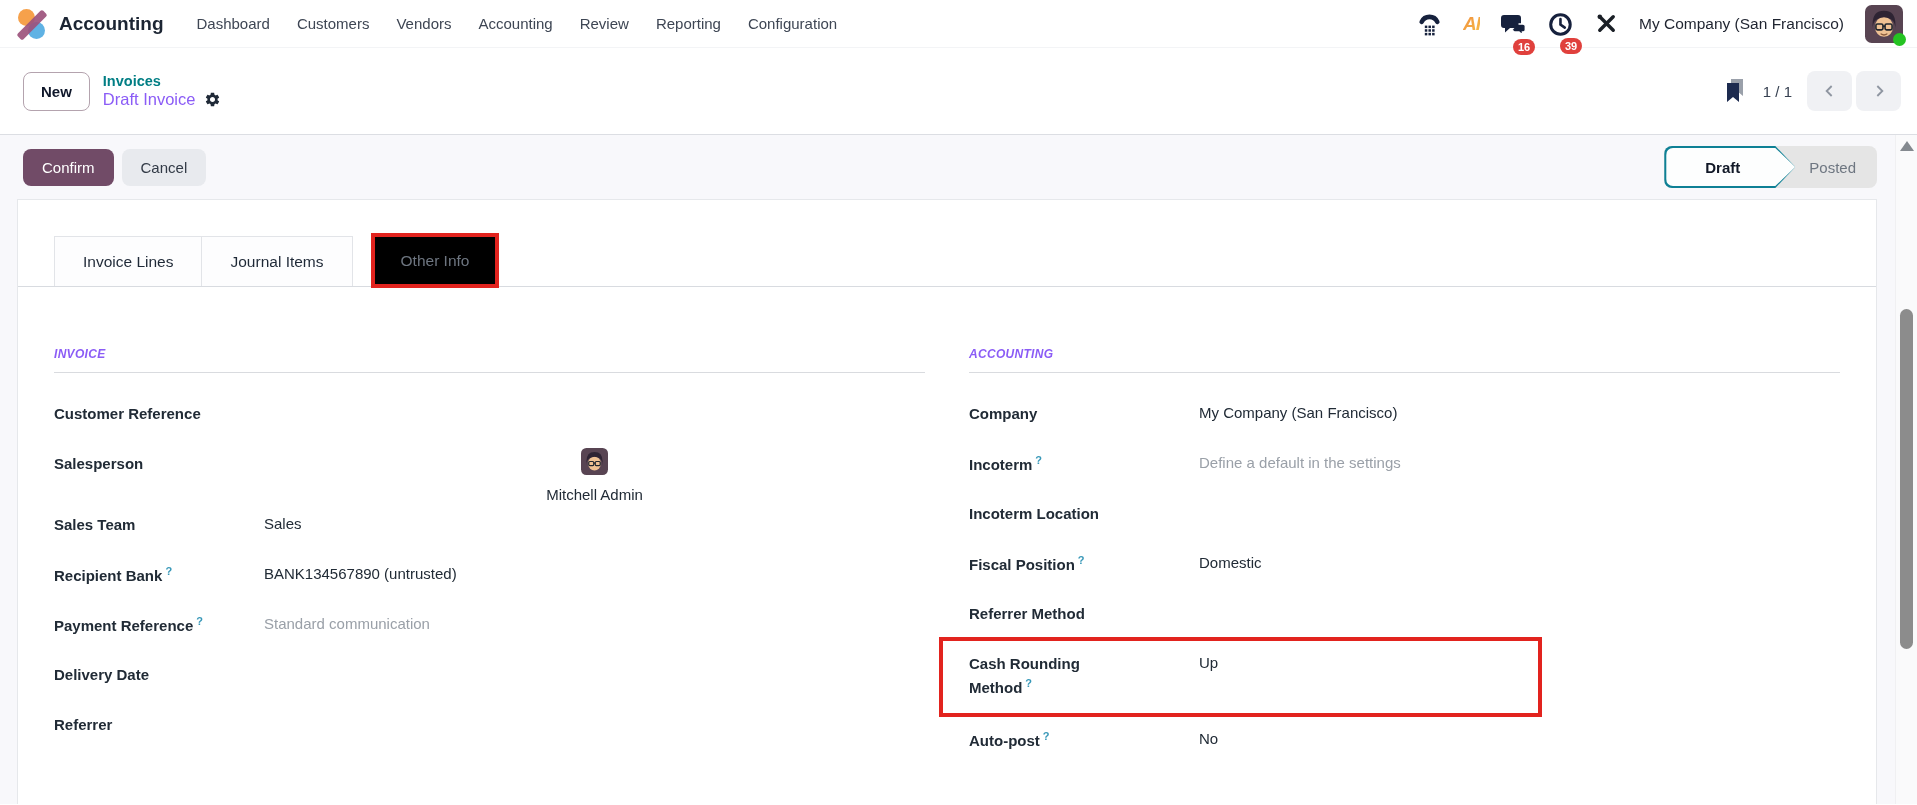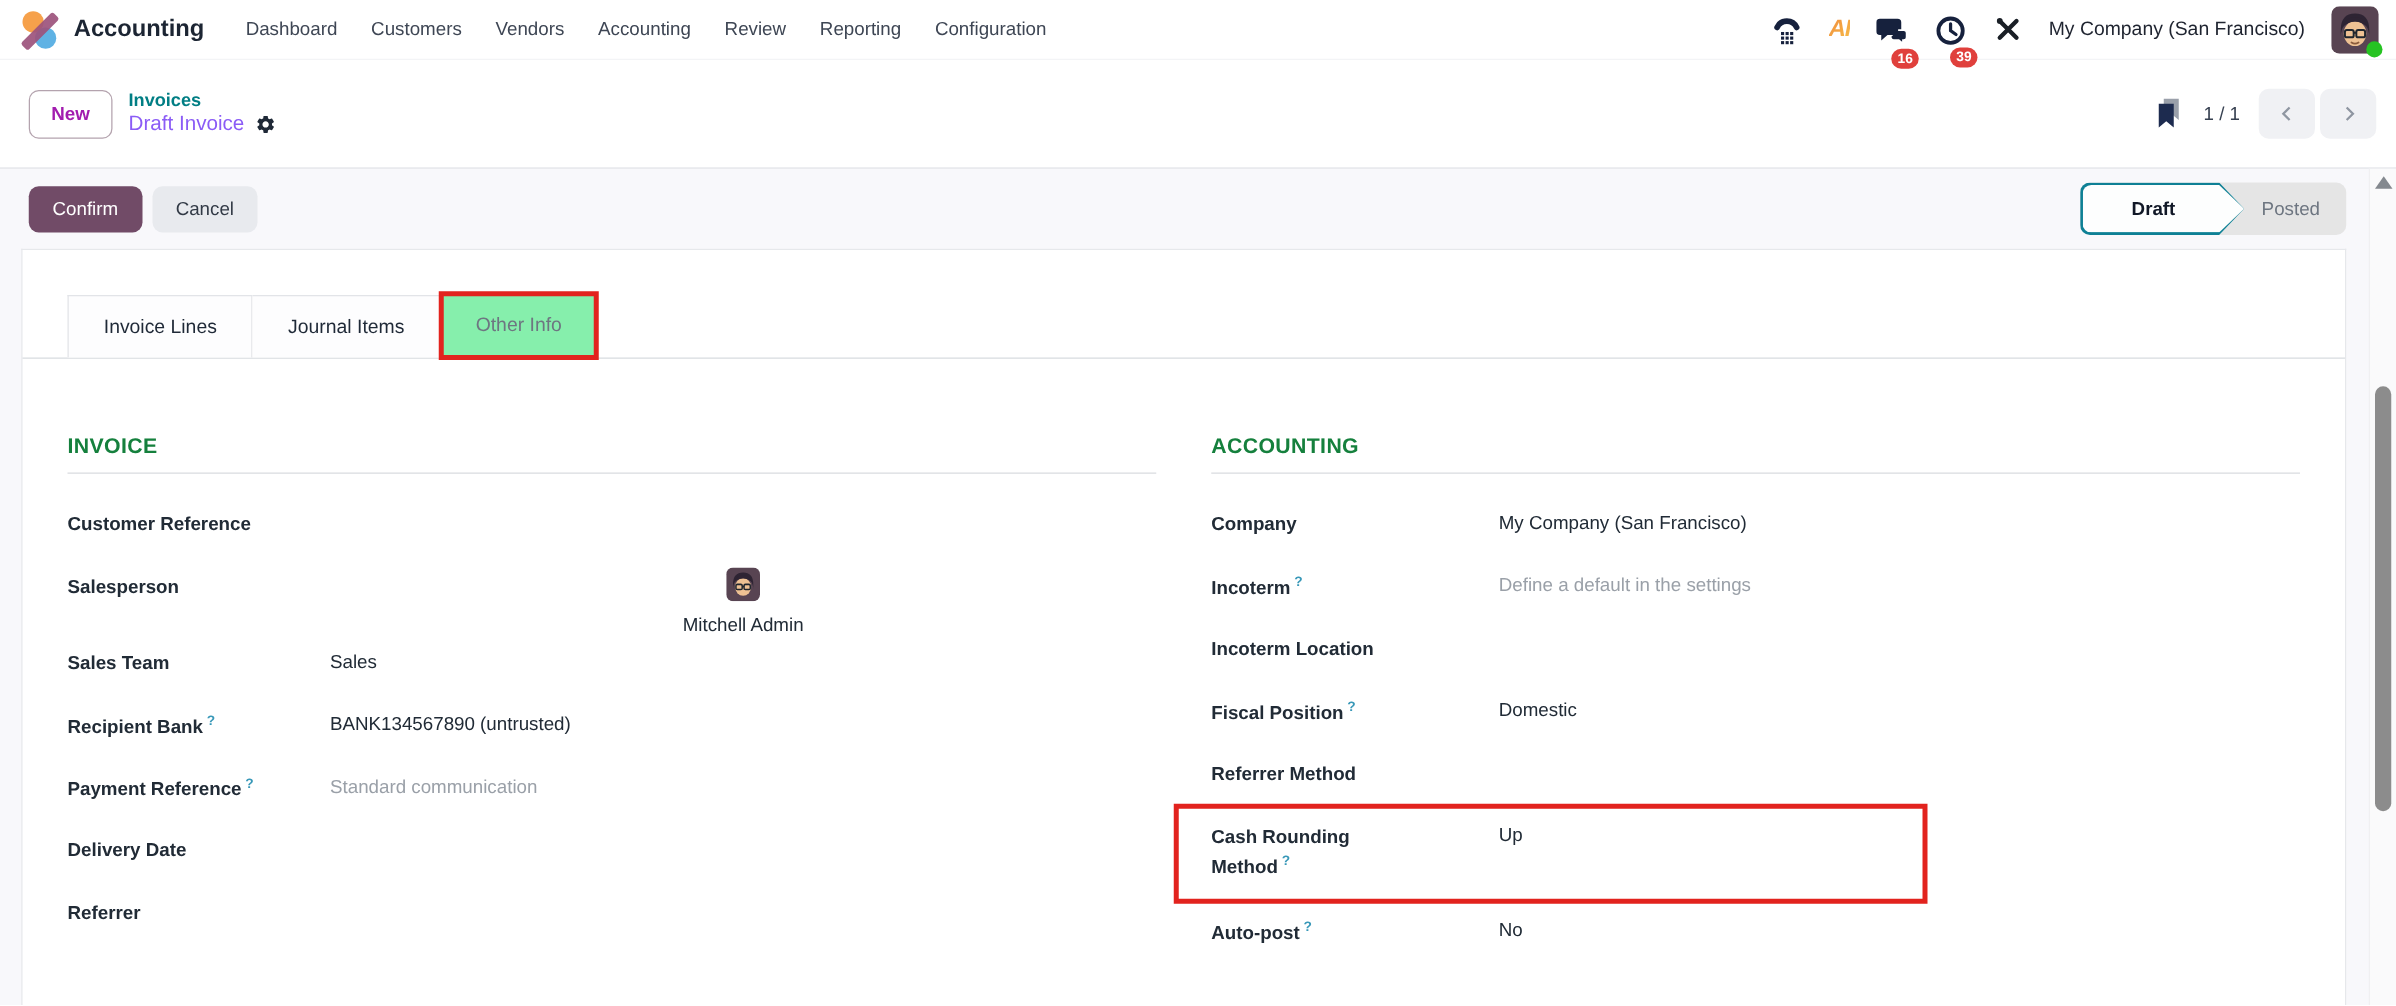--- a/index.html
+++ b/index.html
@@ -29,21 +29,21 @@
   .avatar-wrap { position:relative; width:38px; height:38px; cursor:pointer; }
   .avatar-wrap svg { display:block; }
   .status-dot { position:absolute; right:-3px; bottom:-3px; width:13px; height:13px;
     border-radius:50%; background:#25c322; }
 
   
   .control-panel { height:87px; display:flex; align-items:center; justify-content:space-between;
     padding:0 16px 0 23px; background:#fff; border-bottom:1px solid #dcdee3; }
   .cp-left { display:flex; align-items:center; gap:13px; }
   .new-btn { background:#fff; border:1px solid #b4a3ae; border-radius:8px; padding:10px 17px;
-    font-size:15px; font-weight:700; color:#a21caf; cursor:pointer; font-family:inherit; }
+    font-size:15px; font-weight:700; color:#0f172a; cursor:pointer; font-family:inherit; }
   .breadcrumbs { display:flex; flex-direction:column; gap:1px; }
   .bc-parent { color:#017e84; font-size:14.5px; font-weight:600; cursor:pointer; }
   .bc-current { color:#8b5cf6; font-size:16.5px; display:flex; align-items:center; gap:9px; }
   .cp-right { display:flex; align-items:center; gap:15px; }
   .pager-count { font-size:15px; color:#374151; cursor:pointer; }
   .pg-btns { display:flex; gap:4px; }
   .pg-btn { width:45px; height:40px; background:#f0f1f4; border:none; border-radius:8px;
     display:flex; align-items:center; justify-content:center; cursor:pointer; }
 
   
@@ -67,28 +67,28 @@
   .state-posted { padding:0 21px 0 14px; font-size:15px; color:#6e7681; }
 
   
   .sheet { margin:0 40px 0 17px; height:605px; background:#fff;
     border:1px solid #e6e8eb; border-bottom:none; }
   .tabs-row { display:flex; margin-top:36px; padding-left:36px; border-bottom:1px solid #d8dbe0; }
   .tab { height:50px; line-height:50px; padding:0 28px; font-size:15.5px; color:#1f2937;
     cursor:pointer; background:#fdfdfe; }
   .tab.t1 { border:1px solid #e2e4e8; border-bottom:none; }
   .tab.t2 { border:1px solid #e2e4e8; border-bottom:none; border-left:none; }
-  .tab.active { position:relative; background:#86efac; color:#6e7681; z-index:2; }
+  .tab.active { position:relative; background:#000000; color:#6e7681; z-index:2;margin-left:20px; }
   .tab-ann { position:absolute; left:-2px; right:-2px; top:-3px; bottom:-2px;
     border:4px solid #e2231e; pointer-events:none; }
 
   .form-grid { display:grid; grid-template-columns:1fr 1fr; column-gap:44px;
     padding:0 36px; margin-top:60px; }
-  .group-title { font-size:17px; font-weight:700; color:#15803d; letter-spacing:.3px;
-    padding-bottom:11px; border-bottom:1px solid #d9dbdf; margin-bottom:22px; }
+  .group-title { font-size:12px; font-weight:700; color:#8b5cf6; letter-spacing:.3px;
+    padding-bottom:11px; border-bottom:1px solid #d9dbdf; margin-bottom:22px;font-style:italic; }
   .field-row { display:grid; min-height:50px; align-items:start; padding-top:7px; }
   .col-invoice .field-row { grid-template-columns:210px 1fr; }
   .col-accounting .field-row { grid-template-columns:230px 1fr; }
   .lbl-cell { font-size:15px; font-weight:600; color:#212b36; line-height:1.55; }
   .val-cell { font-size:15px; color:#212b36; line-height:1.45; cursor:text; }
   .placeholder { color:#9aa0a8; }
   sup.help { color:#3898b8; font-size:11px; font-weight:700; margin-left:3px; cursor:help; }
   .sp-value { display:flex; align-items:center; gap:9px; margin-top:-4px;flex-direction:column; }
   .sp-avatar { position:relative; width:27px; height:27px; }
   .row-hl { position:relative; min-height:76px; }

